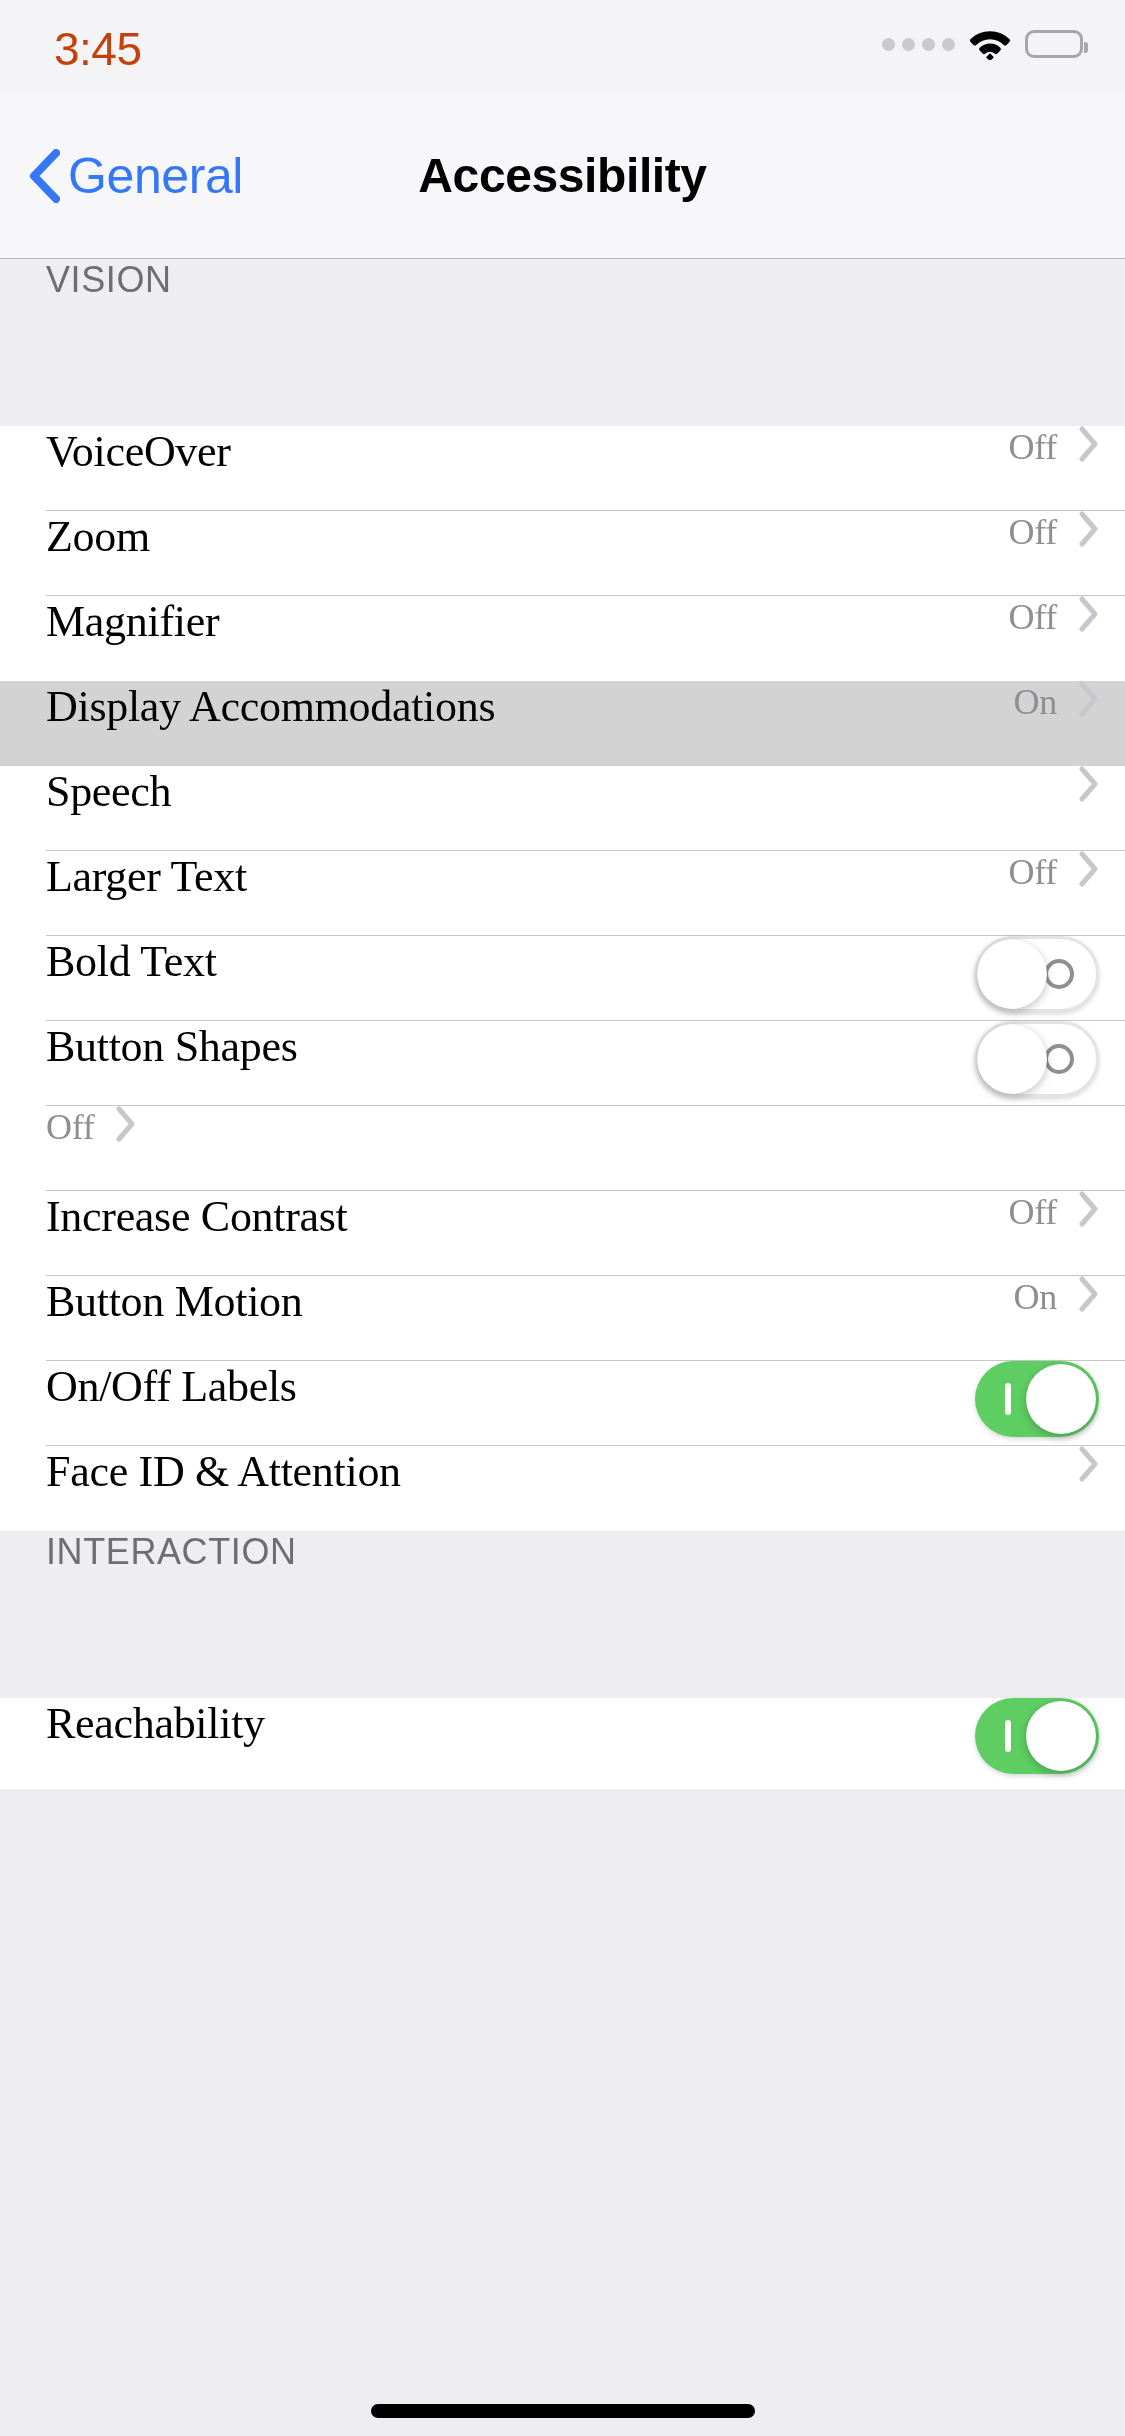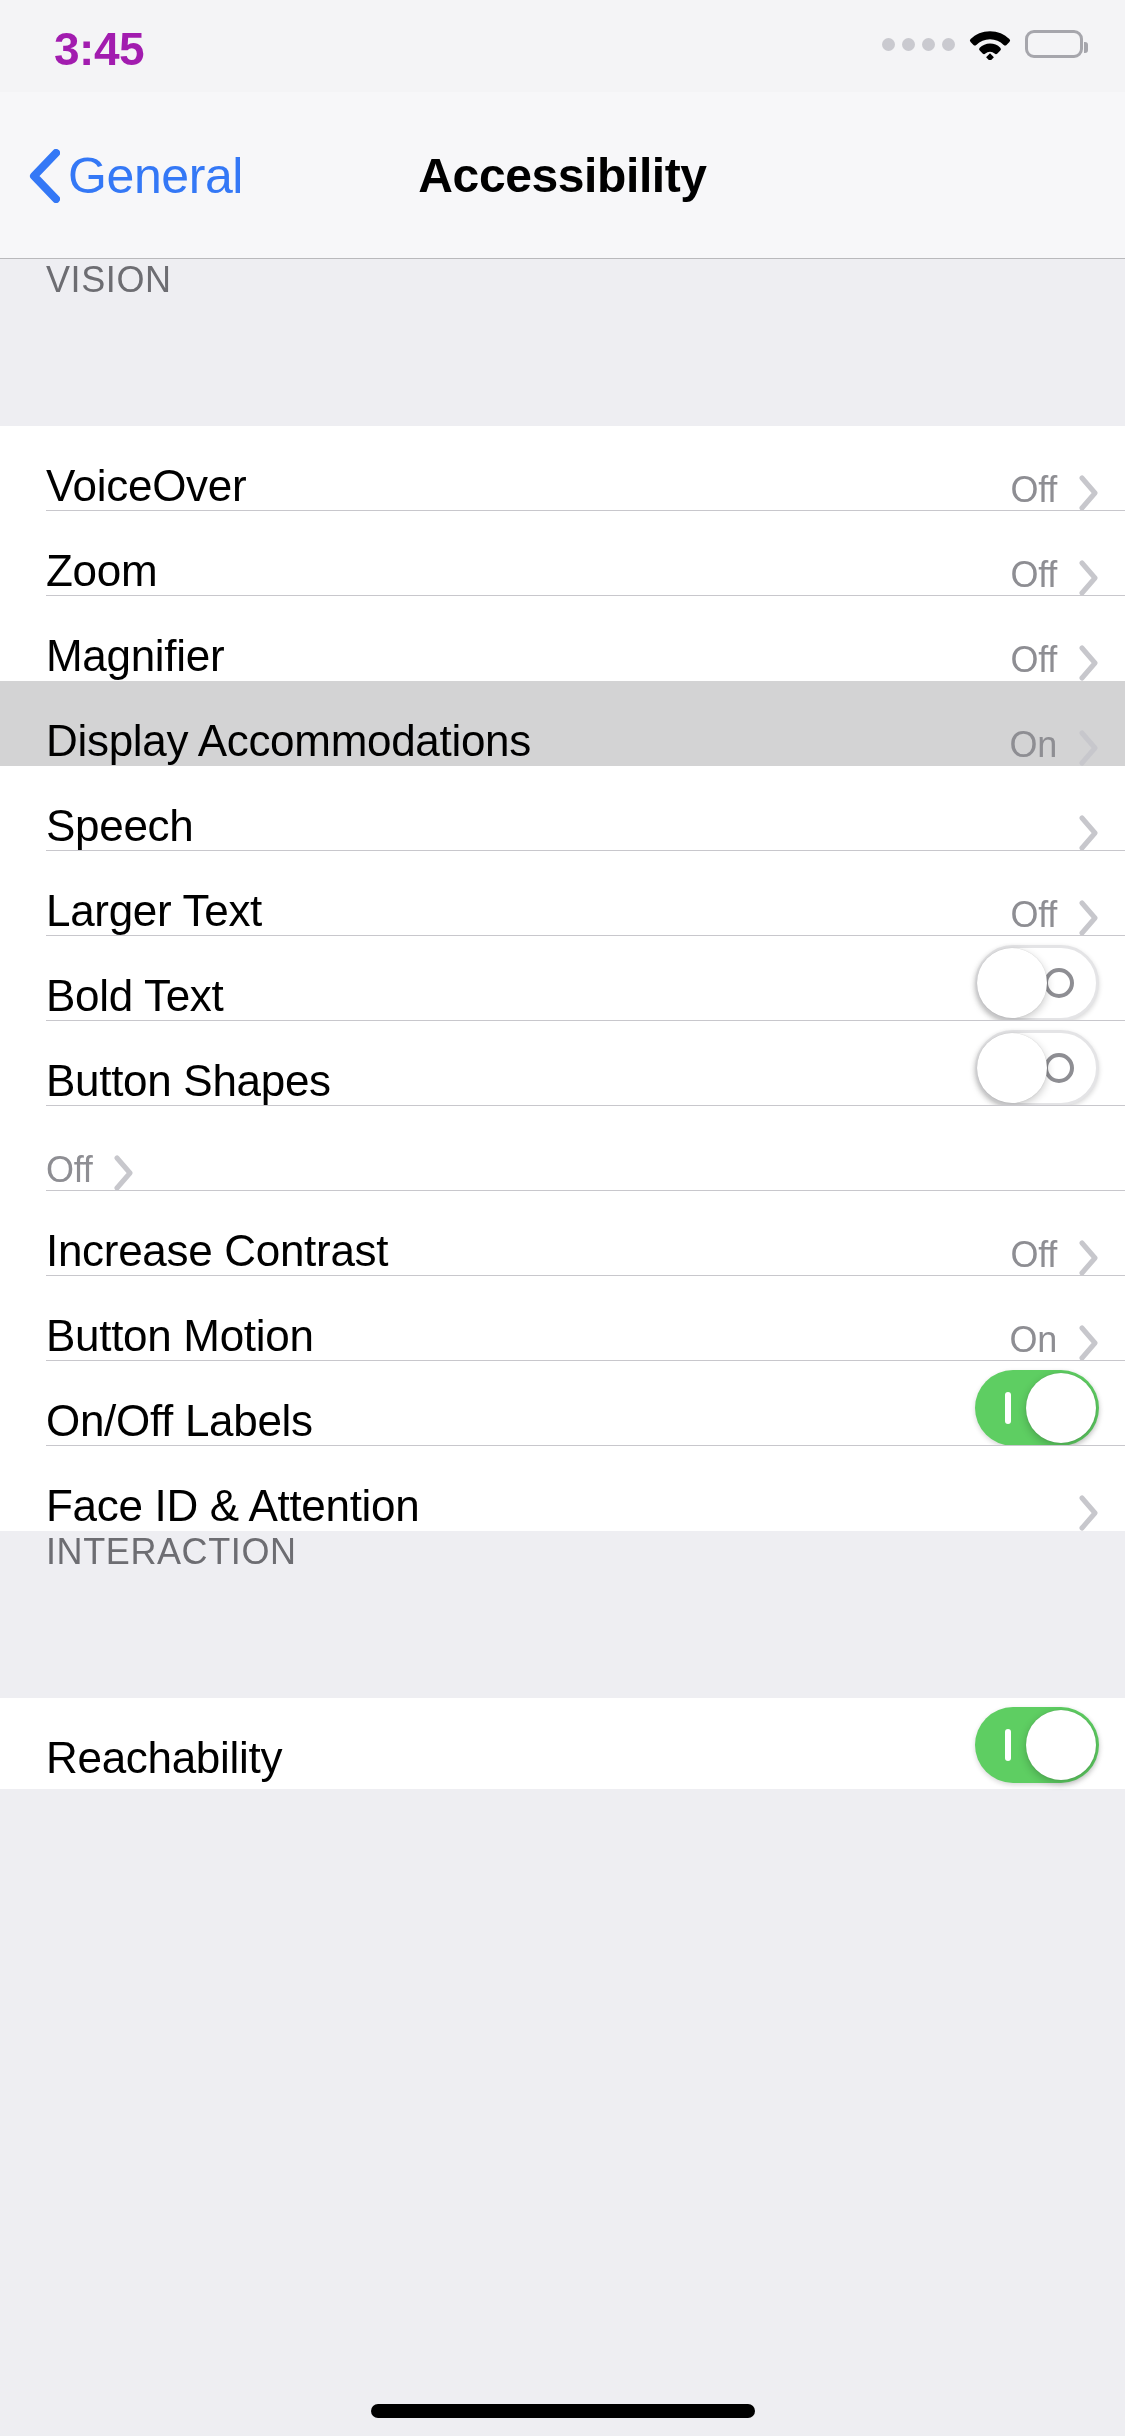--- a/index.html
+++ b/index.html
@@ -19,22 +19,22 @@
 
   
   .statusbar {
     position: absolute; top: 0; left: 0;
     width: 1125px; height: 92px;
     background: #f4f4f6;
   }
   .status-time {
     position: absolute; left: 54px; top: 22px;
     width: 180px;
-    font-size: 46px; font-weight: 700;
-    color: #a21caf; letter-spacing: -0.5px;
+    font-size: 46px; font-weight: 400;
+    color: #c2410c; letter-spacing: -0.5px;
   }
   .status-right {
     position: absolute; right: 42px; top: 28px;
     display: flex; align-items: center; gap: 14px;
   }
   .signal-dots { display: flex; align-items: center; gap: 7px; }
   .signal-dots i {
     display: block; width: 13px; height: 13px;
     border-radius: 50%; background: #c9c9cf;
   }
@@ -93,23 +93,24 @@
     letter-spacing: 0.6px;
   }
   .rows {
     position: absolute; left: 0;
     width: 1125px;
     background: #ffffff;
   }
   .row {
     position: relative;
     width: 1125px; height: 85px;
-    display: flex; align-items: flex-end;
-    padding: 12px 26px 0 46px;
-    background: #ffffff;
+    display: flex; align-items: flex-start;
+    padding: 0 26px 0 46px;
+    background: #ffffff;
+    font-family: Liberation Serif, serif;
   }
   .row.selected { background: #d3d3d4; }
   .row .sep {
     position: absolute; left: 46px; right: 0; bottom: 0;
     height: 1px; background: #c8c7cc;
   }
   .row-label {
     flex: 1;
     font-size: 44px; color: #000;
     letter-spacing: -0.3px;

